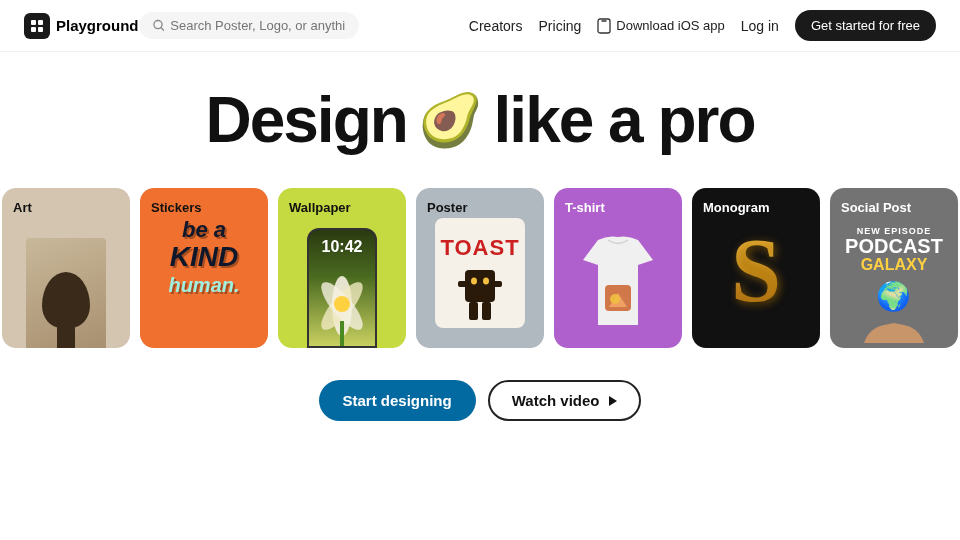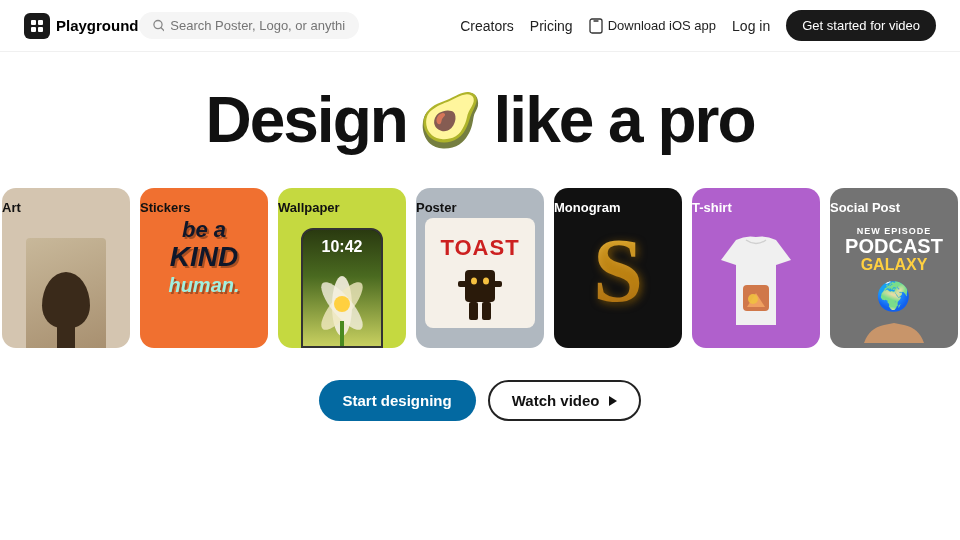--- a/index.html
+++ b/index.html
@@ -63,21 +63,21 @@
       gap: 10px; padding: 0 24px;
       justify-content: center;
       margin-top: 16px;
     }
     .card {
       border-radius: 14px; overflow: hidden;
       width: 128px; height: 160px; position: relative;
       flex-shrink: 0;
     }
     .card-label {
-      position: absolute; top: 12px; left: 0;
+      position: absolute; top: 12px; left: 11px;
       font-size: 13px; font-weight: 600; color: #111; z-index: 2;
     }
     .card-label.light { color: #fff; }
 
     
     .card-art { background: #d4c5b0; }
     .card-art-content {
       width: 100%; height: 100%;
       display: flex; align-items: flex-end; justify-content: center;
     }
@@ -117,21 +117,21 @@
       font-size: 22px; font-weight: 900; color: #fff;
       text-align: center; line-height: 1.1;
       text-shadow: 2px 2px 0 rgba(0,0,0,0.3);
       font-style: italic;
     }
     .sticker-text span { color: #0f172a; display: block; }
     .sticker-text em { color: #a0f0e0; font-style: italic; font-size: 20px; }
 
     .phone-mock {
       position: absolute; bottom: 0; left: 50%; transform: translateX(-50%);
-      width: 82px; height: 120px;
+      width: 70px; height: 120px;
       background: #1a1a1a;
       border-radius: 12px 12px 0 0;
       overflow: hidden;
       border: 2px solid #333;
     }
     .phone-screen {
       width: 100%; height: 100%;
       background: linear-gradient(180deg, #2a3a10 0%, #4a6a20 40%, #c8d060 100%);
       position: relative;
     }
@@ -143,21 +143,21 @@
       position: absolute; bottom: 0; left: 50%; transform: translateX(-50%);
       width: 60px; height: 80px;
     }
 
     .poster-content {
       padding: 30px 8px 8px;
       display: flex; flex-direction: column; align-items: center; height: 100%;
     }
     .poster-toast-card {
       background: #f5f0e8; border-radius: 8px;
-      width: 110px; height: 110px;
+      width: 90px; height: 110px;
       display: flex; flex-direction: column; align-items: center;
       justify-content: flex-end; padding: 8px; gap: 4px;
     }
     .poster-toast-title {
       font-size: 22px; font-weight: 900; color: #cc2020;
       letter-spacing: 1px;
     }
 
     .tshirt-content {
       display: flex; align-items: center; justify-content: center;
@@ -238,21 +238,21 @@
     <a class="nav-link">Creators</a>
     <a class="nav-link">Pricing</a>
     <div class="nav-ios">
       <svg width="14" height="16" viewBox="0 0 14 16" fill="none">
         <rect x="1" y="1" width="12" height="14" rx="2" stroke="#333" stroke-width="1.3"></rect>
         <line x1="5" y1="3" x2="9" y2="3" stroke="#333" stroke-width="1.3" stroke-linecap="round"></line>
       </svg>
       <span>Download iOS app</span>
     </div>
     <button class="btn-login">Log in</button>
-    <button class="btn-get-started">Get started for video</button>
+    <button class="btn-get-started">Get started for free</button>
   </div>
 </nav>
 
 <div class="hero">
   <div class="hero-title">
     <span>Design</span>
     <span class="avocado-emoji">🥑</span>
     <span>like a pro</span>
   </div>
 </div>
@@ -307,39 +307,39 @@
           <rect x="37" y="16" width="10" height="6" rx="2" fill="#2a1a0a"></rect>
           <rect x="14" y="37" width="9" height="18" rx="2" fill="#2a1a0a"></rect>
           <rect x="27" y="37" width="9" height="18" rx="2" fill="#2a1a0a"></rect>
           <ellipse cx="19" cy="16" rx="3" ry="3.5" fill="#f5c040"></ellipse>
           <ellipse cx="31" cy="16" rx="3" ry="3.5" fill="#f5c040"></ellipse>
         </svg>
       </div>
     </div>
   </div>
 
+  <div class="card card-tshirt">
+    <span class="card-label light">T-shirt</span>
+    <div class="tshirt-content">
+
+      <svg width="90" height="95" viewBox="0 0 90 95" xmlns="http://www.w3.org/2000/svg">
+        <path d="M25 5 Q35 0 45 2 Q55 0 65 5 L80 25 L65 30 L65 90 L25 90 L25 30 L10 25 Z" fill="#f0f0f0"></path>
+        <path d="M35 5 Q45 12 55 5" fill="none" stroke="#d0d0d0" stroke-width="1.5"></path>
+
+        <rect x="32" y="50" width="26" height="26" rx="4" fill="#d0784a"></rect>
+        <path d="M36 72 L45 58 L54 72 Z" fill="#f0a060"></path>
+        <circle cx="42" cy="64" r="5" fill="#f0c040" opacity="0.9"></circle>
+      </svg>
+    </div>
+  </div>
+
   <div class="card card-monogram">
     <span class="card-label light">Monogram</span>
     <div style="position:relative;height:100%;">
       <span class="monogram-s">S</span>
-    </div>
-  </div>
-
-  <div class="card card-tshirt">
-    <span class="card-label light">T-shirt</span>
-    <div class="tshirt-content">
-
-      <svg width="90" height="95" viewBox="0 0 90 95" xmlns="http://www.w3.org/2000/svg">
-        <path d="M25 5 Q35 0 45 2 Q55 0 65 5 L80 25 L65 30 L65 90 L25 90 L25 30 L10 25 Z" fill="#f0f0f0"></path>
-        <path d="M35 5 Q45 12 55 5" fill="none" stroke="#d0d0d0" stroke-width="1.5"></path>
-
-        <rect x="32" y="50" width="26" height="26" rx="4" fill="#d0784a"></rect>
-        <path d="M36 72 L45 58 L54 72 Z" fill="#f0a060"></path>
-        <circle cx="42" cy="64" r="5" fill="#f0c040" opacity="0.9"></circle>
-      </svg>
     </div>
   </div>
 
   <div class="card card-social">
     <span class="card-label light">Social Post</span>
     <div class="social-content">
       <div class="social-new-ep">NEW EPISODE</div>
       <div class="social-podcast">PODCAST</div>
       <div class="social-galaxy">GALAXY</div>
       <div class="social-hands">🌍</div>

